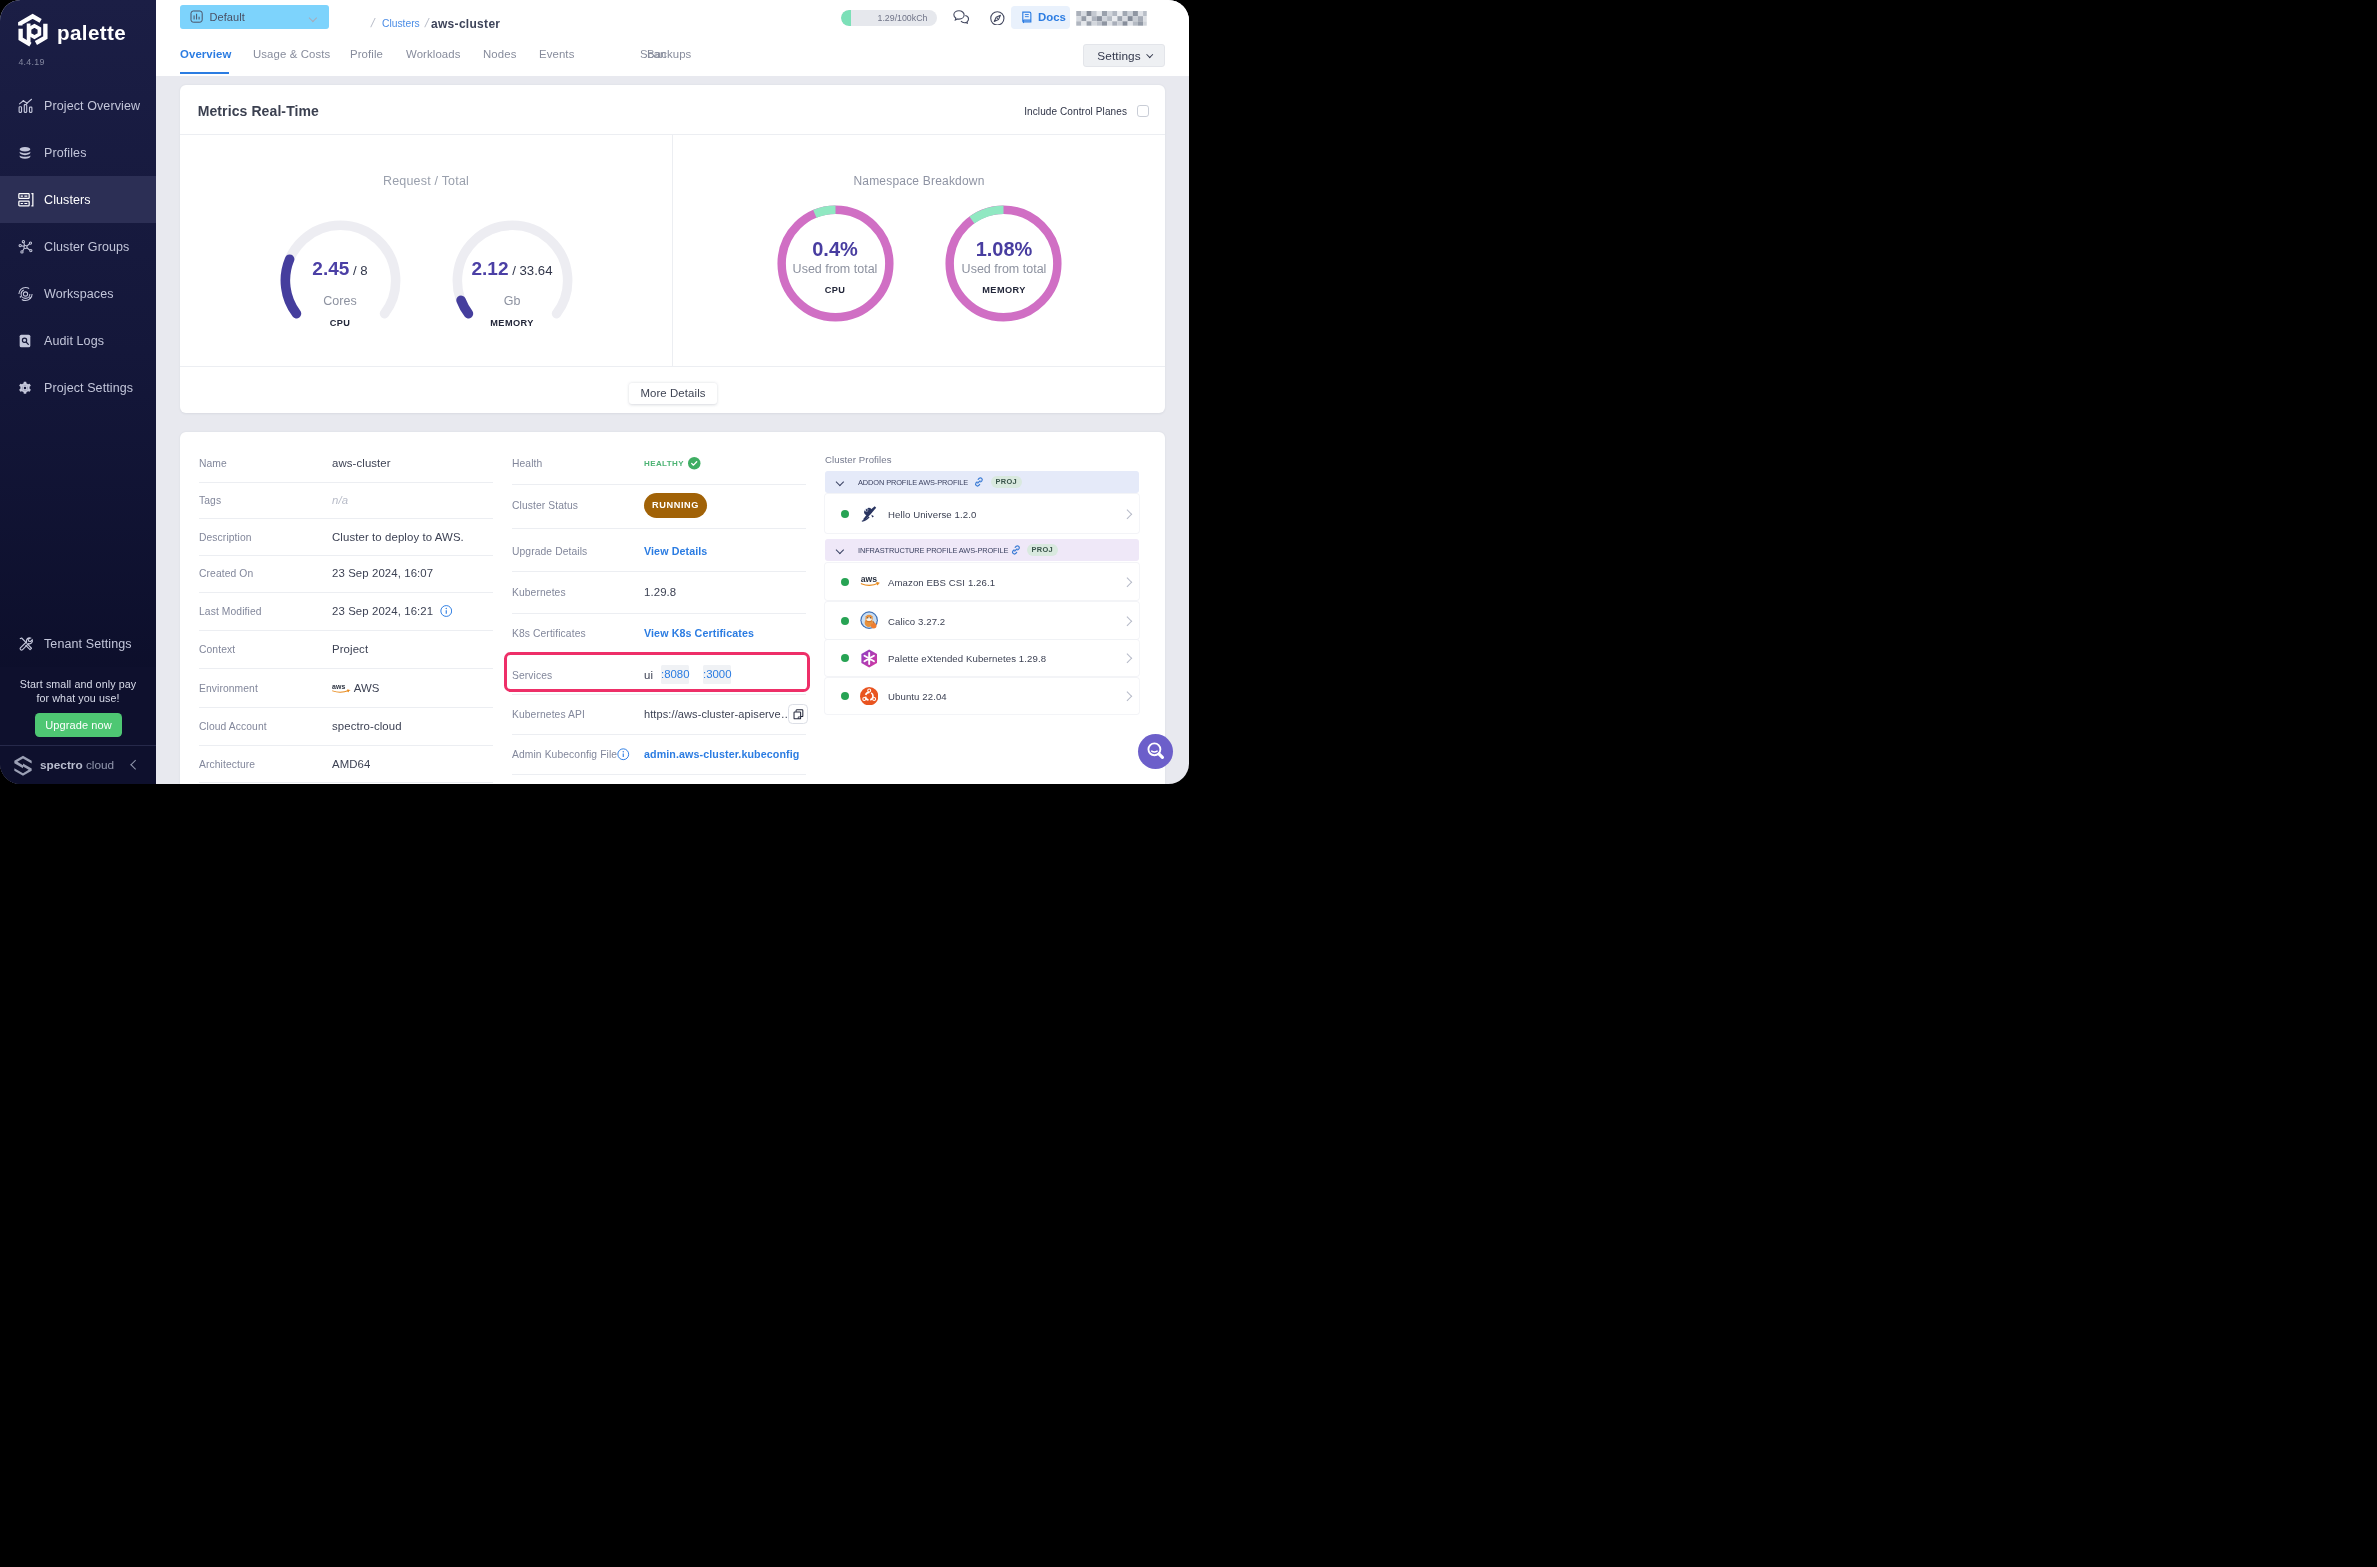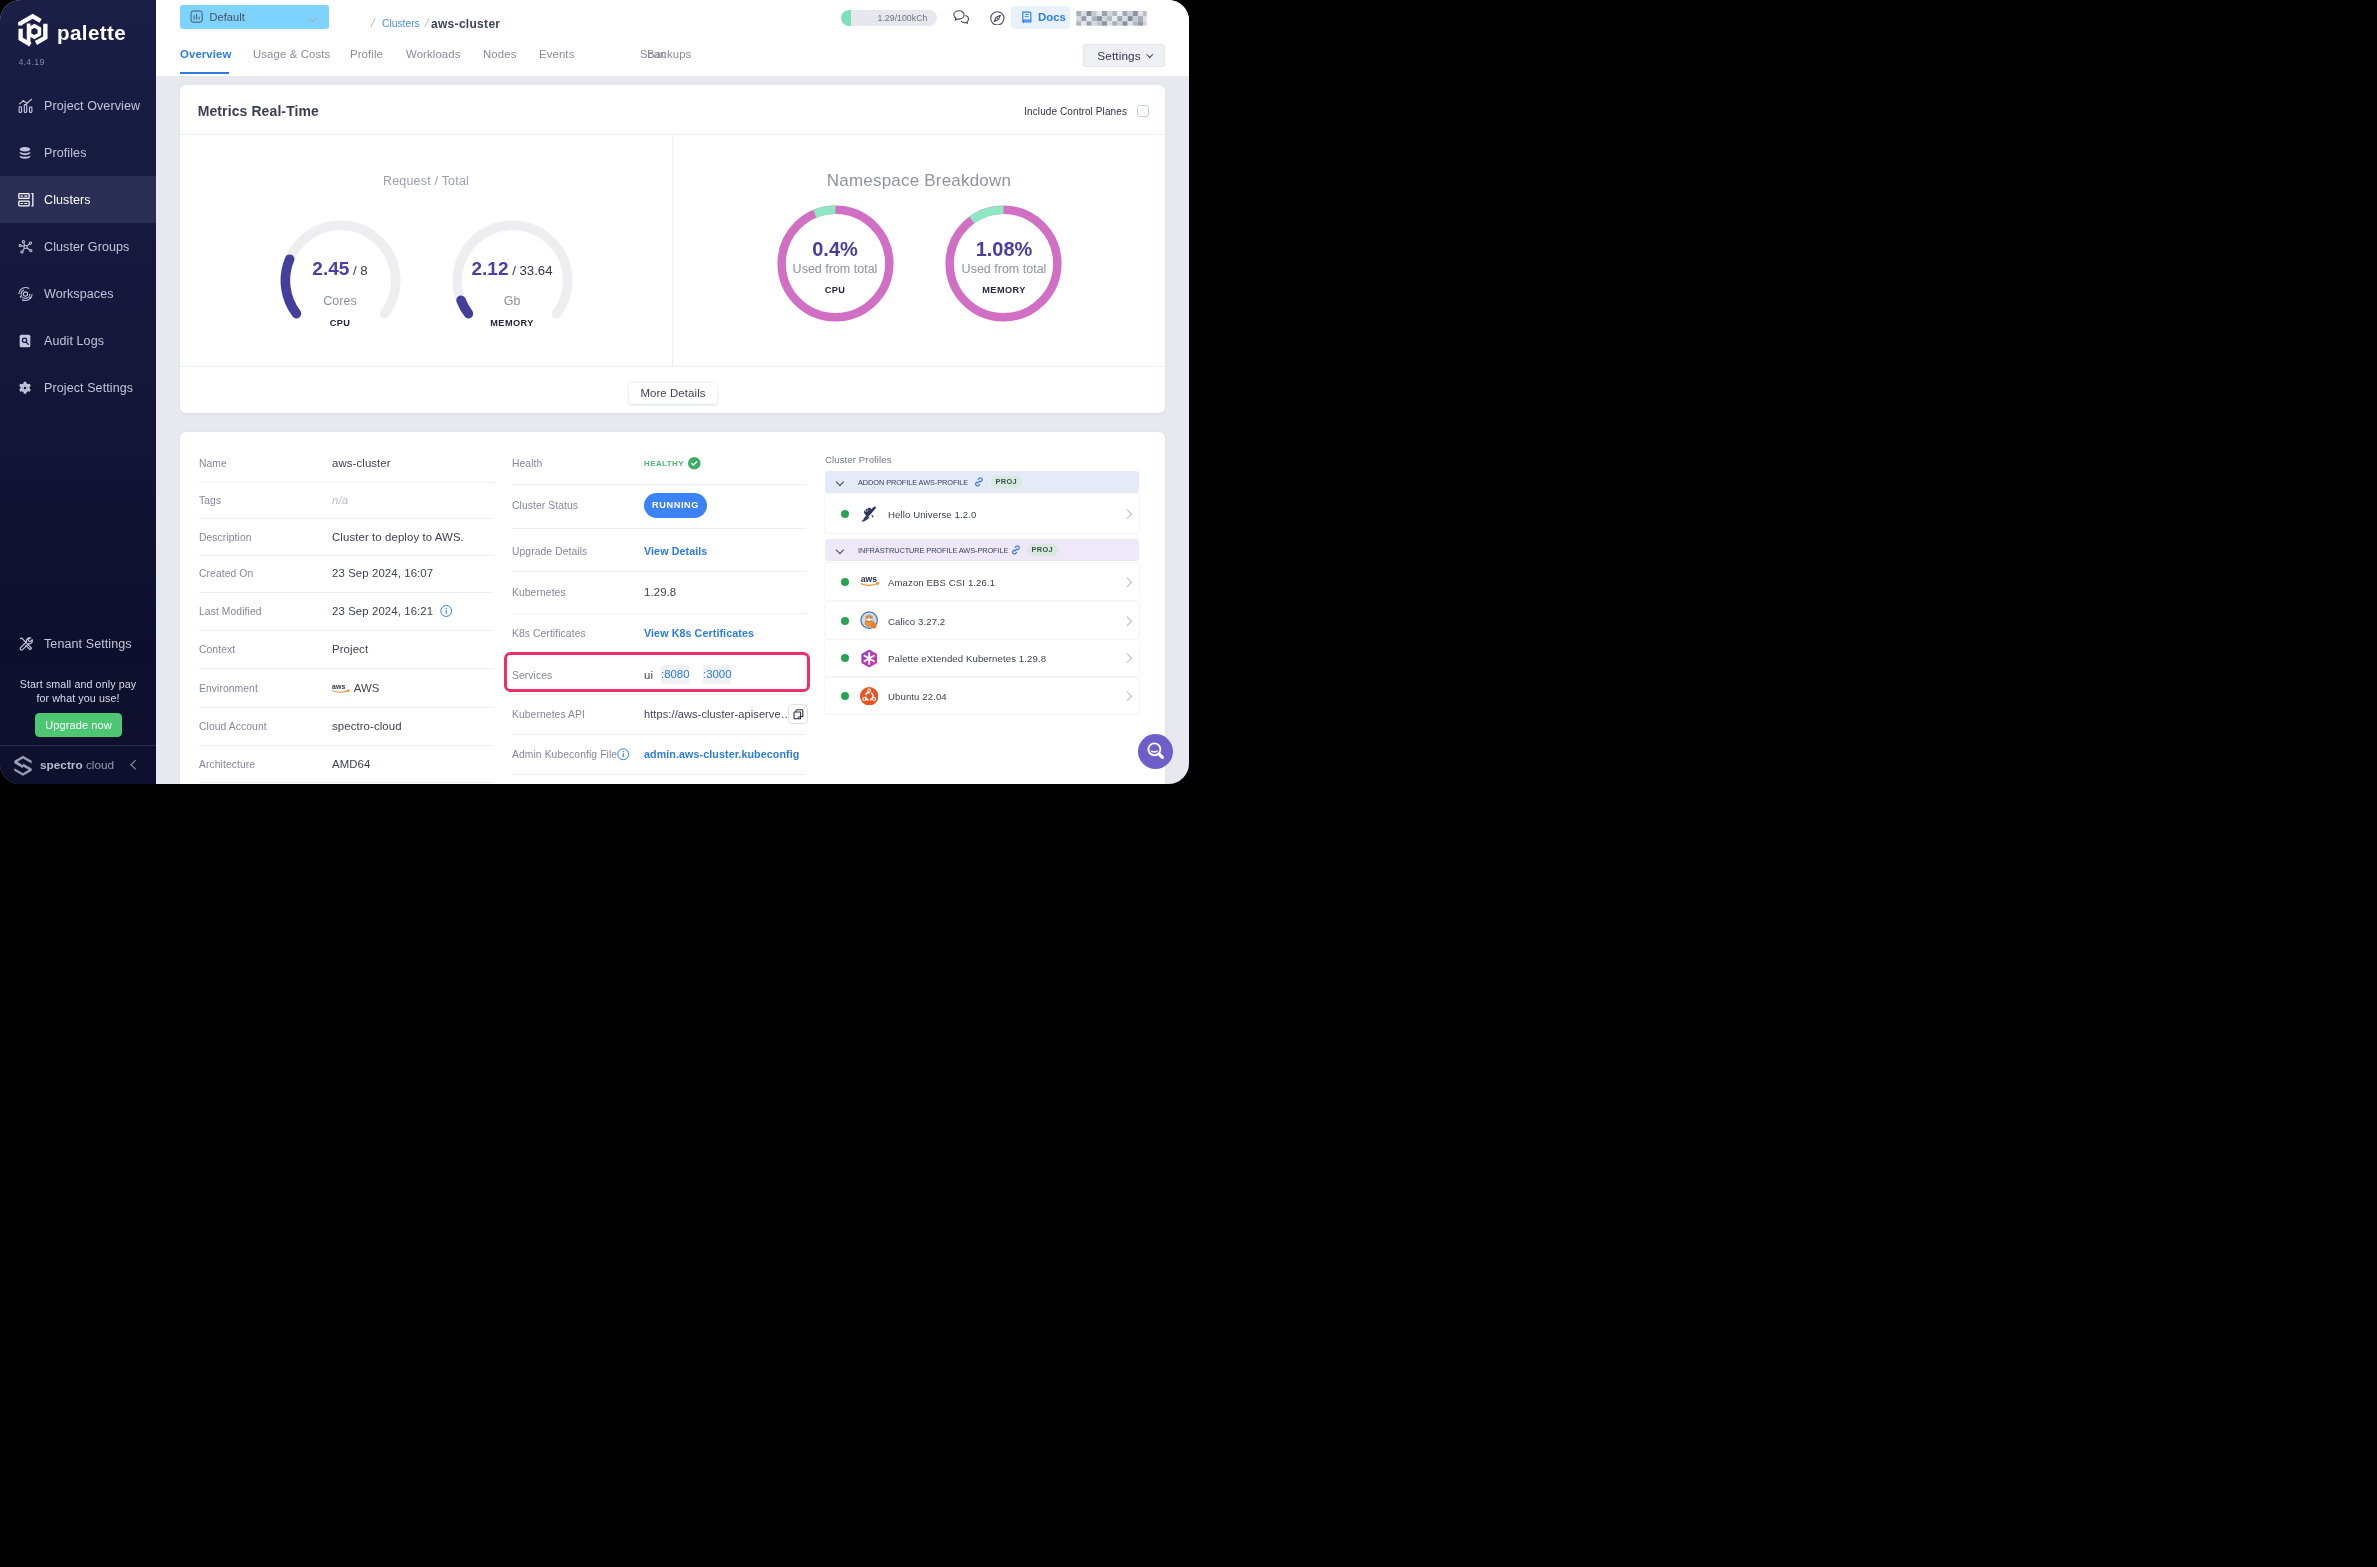--- a/index.html
+++ b/index.html
@@ -246,21 +246,21 @@
     <div class="abs" style="left:160px; top:216px; transform:translate(-50%,-50%); font-size:12.5px; color:#8d92a0;">Cores</div>
     <div class="abs" style="left:160px; top:238px; transform:translate(-50%,-50%); font-size:9.2px; font-weight:700; color:#23273a; letter-spacing:0.4px;">CPU</div>
     <svg class="abs" style="left:270px; top:133px;" width="125" height="125" viewBox="0 0 170 170">
       <path d="M 25.1 130.1 A 75 75 0 1 1 144.9 130.1" fill="none" stroke="#ededf2" stroke-width="13" stroke-linecap="round"></path>
       <path d="M 25.1 130.1 A 75 75 0 0 1 15.0 111.9" fill="none" stroke="#453e9d" stroke-width="13" stroke-linecap="round"></path>
     </svg>
     <div class="abs" style="left:332px; top:184px; transform:translate(-50%,-50%); white-space:nowrap;"><span style="font-size:19px; font-weight:700; color:#4b3fa5;">2.12</span><span style="font-size:13.2px; color:#32374b;"> / 33.64</span></div>
     <div class="abs" style="left:332px; top:216px; transform:translate(-50%,-50%); font-size:12.5px; color:#8d92a0;">Gb</div>
     <div class="abs" style="left:332px; top:238px; transform:translate(-50%,-50%); font-size:9.2px; font-weight:700; color:#23273a; letter-spacing:0.4px;">MEMORY</div>
 
-    <div class="abs" style="left:739px; top:96px; transform:translate(-50%,-50%); font-size:17px; color:#8e93a3; letter-spacing:0.2px;">Namespace Breakdown</div>
+    <div class="abs" style="left:739px; top:96px; transform:translate(-50%,-50%); font-size:12px; color:#8e93a3; letter-spacing:0.2px;">Namespace Breakdown</div>
     <svg class="abs" style="left:593px; top:116px;" width="125" height="125" viewBox="0 0 170 170">
       <circle cx="85" cy="85" r="73.2" fill="none" stroke="#d06fc4" stroke-width="11.5"></circle>
       <path d="M 56.9 17.4 A 73.2 73.2 0 0 1 85 11.8" fill="none" stroke="#90e8c2" stroke-width="11.5"></path>
     </svg>
     <div class="abs" style="left:655px; top:164px; transform:translate(-50%,-50%); font-size:20px; font-weight:700; color:#483da0;">0.4%</div>
     <div class="abs" style="left:655px; top:184px; transform:translate(-50%,-50%); font-size:12.5px; color:#8d92a0;">Used from total</div>
     <div class="abs" style="left:655px; top:205px; transform:translate(-50%,-50%); font-size:9.2px; font-weight:700; color:#23273a; letter-spacing:0.4px;">CPU</div>
     <svg class="abs" style="left:761px; top:116px;" width="125" height="125" viewBox="0 0 170 170">
       <circle cx="85" cy="85" r="73.2" fill="none" stroke="#d06fc4" stroke-width="11.5"></circle>
       <path d="M 42.0 25.8 A 73.2 73.2 0 0 1 85 11.8" fill="none" stroke="#90e8c2" stroke-width="11.5"></path>
@@ -310,21 +310,21 @@
     <div class="hdiv" style="left:19px; top:313px; width:294px;"></div>
     <div class="hdiv" style="left:19px; top:350px; width:294px;"></div>
 
     <div class="row-lbl" style="left:332px; top:31px;">Health</div>
     <div class="abs" style="left:464px; top:31px; transform:translateY(-50%); font-size:8px; font-weight:700; color:#4db374; letter-spacing:0.4px;">HEALTHY</div>
     <svg class="abs" style="left:508px; top:25px;" width="12.5" height="12.5" viewBox="0 0 17 17">
         <circle cx="8.5" cy="8.5" r="8.5" fill="#3fae63"></circle>
         <path d="M5 8.7 l2.4 2.4 l4.4-4.6" stroke="#fff" stroke-width="1.8" fill="none" stroke-linecap="round" stroke-linejoin="round"></path>
       </svg>
     <div class="row-lbl" style="left:332px; top:73px;">Cluster Status</div>
-    <div class="abs" style="left:464px; top:61px; width:63px; height:25.4px; background:#3b82f6; border-radius:13px; color:#fff; font-size:9.2px; font-weight:700; letter-spacing:0.6px; text-align:center; line-height:25.4px;">RUNNING</div>
+    <div class="abs" style="left:464px; top:61px; width:63px; height:25.4px; background:#a16207; border-radius:13px; color:#fff; font-size:9.2px; font-weight:700; letter-spacing:0.6px; text-align:center; line-height:25.4px;">RUNNING</div>
     <div class="row-lbl" style="left:332px; top:119px;">Upgrade Details</div>
     <div class="abs" style="left:464px; top:119px; transform:translateY(-50%); font-size:10.7px; font-weight:600; color:#2b7ce2; letter-spacing:0.1px;">View Details</div>
     <div class="row-lbl" style="left:332px; top:160px;">Kubernetes</div>
       <div class="row-val" style="left:464px; top:160px;">1.29.8</div>
     <div class="row-lbl" style="left:332px; top:201px;">K8s Certificates</div>
     <div class="abs" style="left:464px; top:201px; transform:translateY(-50%); font-size:10.7px; font-weight:600; color:#2b7ce2; letter-spacing:0.1px;">View K8s Certificates</div>
     <div class="row-lbl" style="left:332px; top:243px;">Services</div>
     <div class="row-val" style="left:464px; top:243px;">ui</div>
     <div class="abs" style="left:481px; top:233px; width:28px; height:19px; background:#f0f2f5; border-radius:1.5px; color:#2b7ce2; font-size:11.4px; text-align:center; line-height:19px;">:8080</div>
     <div class="abs" style="left:523px; top:233px; width:28px; height:19px; background:#f0f2f5; border-radius:1.5px; color:#2b7ce2; font-size:11.4px; text-align:center; line-height:19px;">:3000</div>

